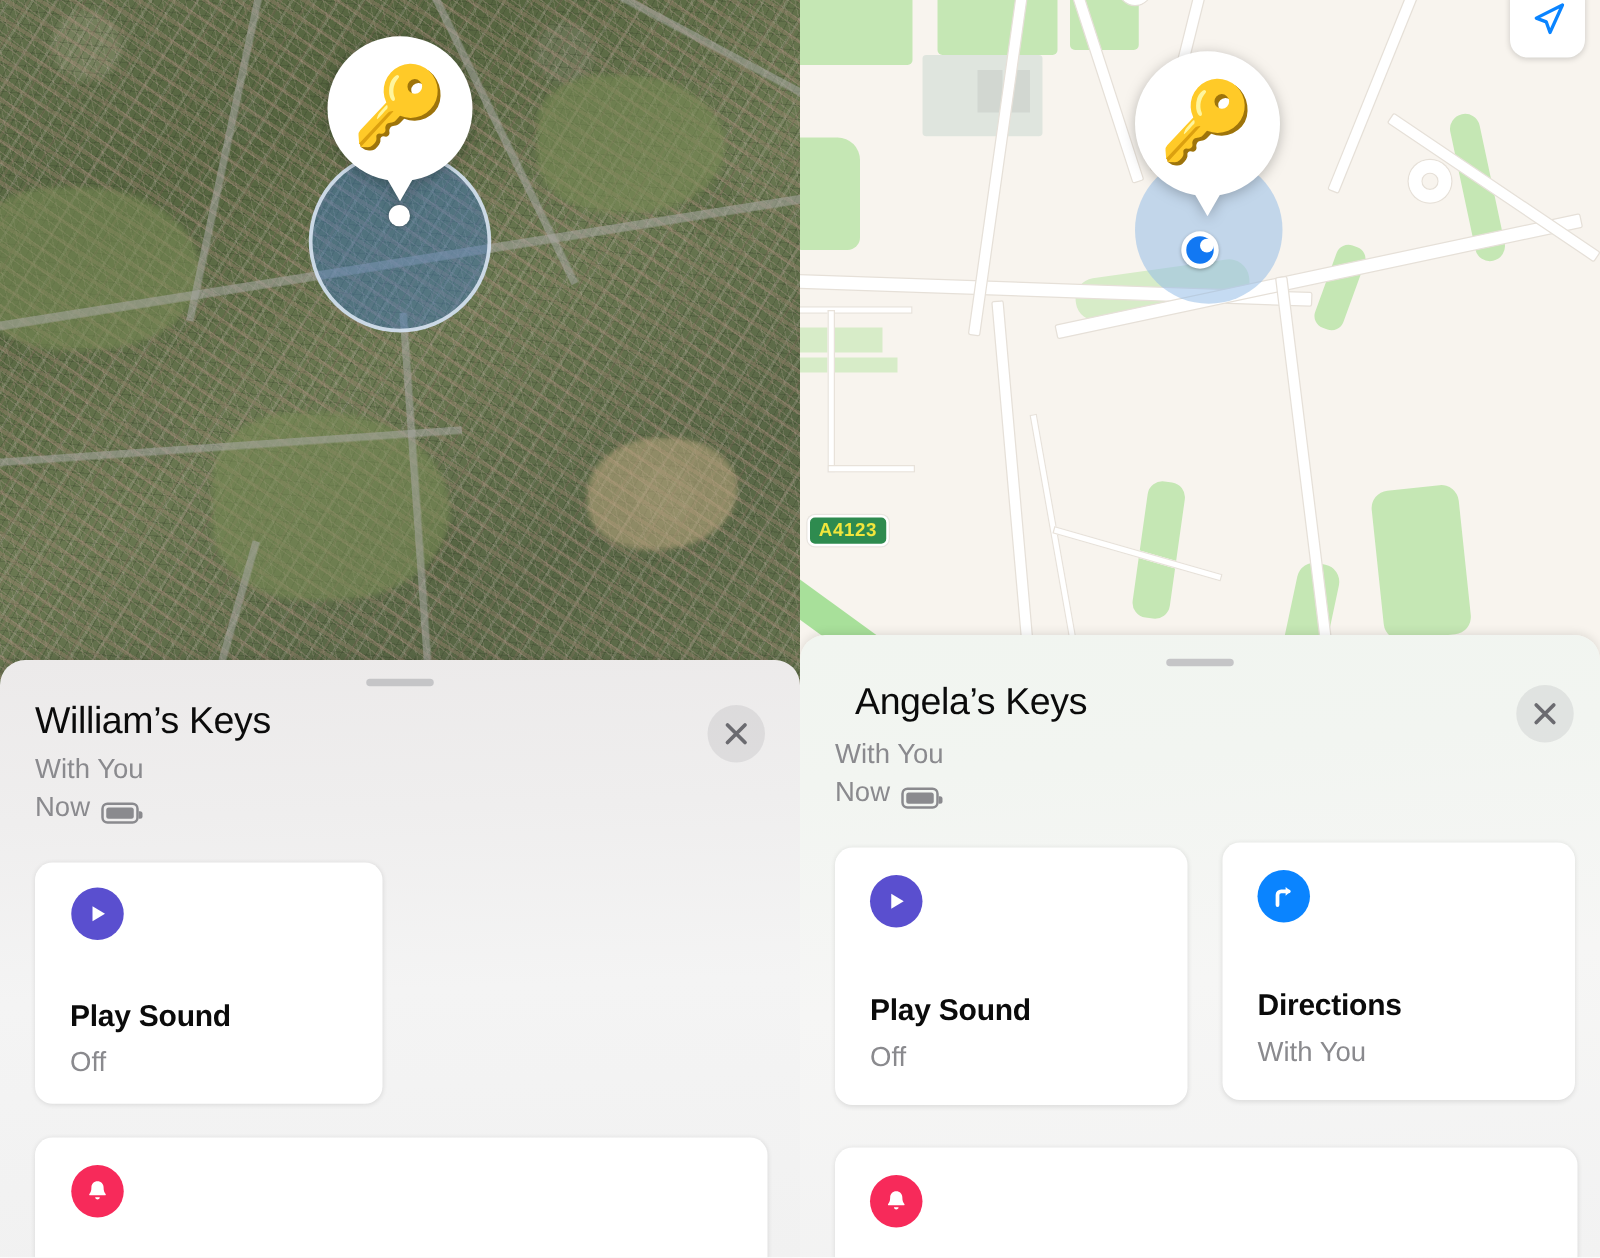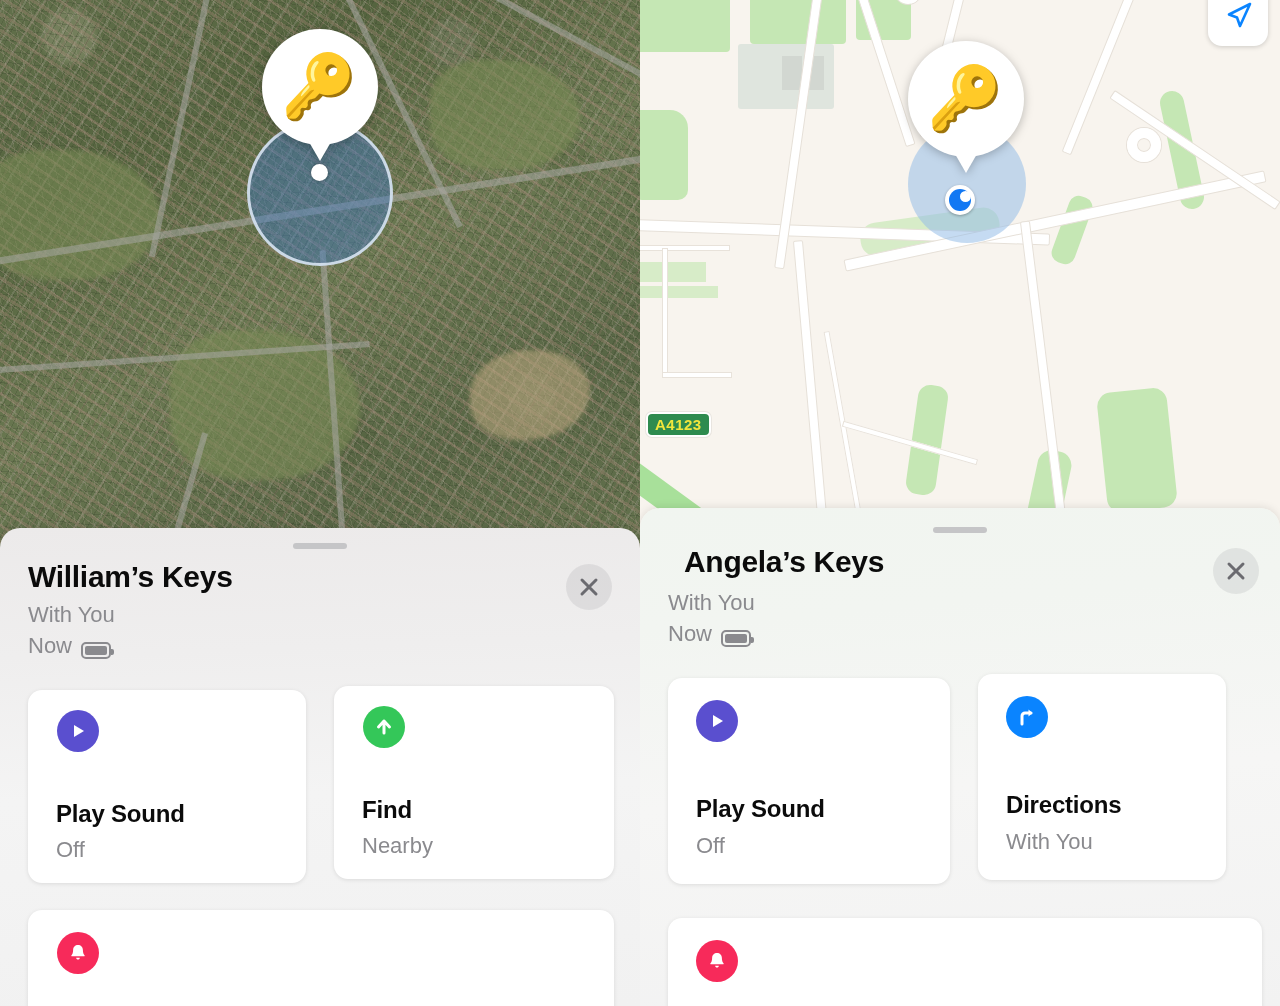--- a/index.html
+++ b/index.html
@@ -139,21 +139,21 @@
   .sheet-right { top: 508px; height: 498px;
     background: linear-gradient(175deg, #f1f5f0 0%, #f2f5f1 22%, #f6f6f5 55%, #f2f2f2 100%); }
 
   .grabber {
     position: absolute; left: 50%; transform: translateX(-50%);
     width: 54px; height: 6px; border-radius: 3px; background: #c5c5c7;
   }
 
   .sheet-head { position: relative; }
   .title {
-    font-size: 30px; font-weight: bold; color: #0b0b0b;
+    font-size: 30px; font-weight: normal; color: #0b0b0b;
     letter-spacing: -.3px; line-height: 1.05;
   }
   .subtitle { font-size: 22px; color: #8a8a8e; line-height: 1.35; }
   .meta-row { display: flex; align-items: flex-end; gap: 9px; }
   .meta-text { font-size: 22px; color: #8a8a8e; }
 
   .battery {
     width: 30px; height: 17px; border: 2px solid #8a8a8e;
     border-radius: 5px; position: relative; display: inline-block;
   }
@@ -244,29 +244,20 @@
         <div class="card" style="width:278px; height:193px;">
           <span class="card-icon" style="left:29px; top:20px; background:#5a4fcf;">
             <svg width="20" height="20" viewBox="0 0 20 20">
               <path d="M6 4 L16 10 L6 16 Z" fill="#ffffff"></path>
             </svg>
           </span>
           <span class="card-title" style="left:28px; top:110px;">Play Sound</span>
           <span class="card-sub" style="left:28px; top:147px;">Off</span>
         </div>
 
-        <div class="card" style="width:280px; height:193px; margin-top:-4px;">
-          <span class="card-icon" style="left:29px; top:20px; background:#34c759;">
-            <svg width="22" height="22" viewBox="0 0 22 22">
-              <path d="M11 17 L11 6 M11 5 L5.5 11 M11 5 L16.5 11" stroke="#ffffff" stroke-width="3" stroke-linecap="round" stroke-linejoin="round" fill="none"></path>
-            </svg>
-          </span>
-          <span class="card-title" style="left:28px; top:110px;">Find</span>
-          <span class="card-sub" style="left:28px; top:147px;">Nearby</span>
-        </div>
       </div>
 
       <div class="wide-card" style="left:28px; top:382px; width:586px; height:120px;">
         <span class="card-icon" style="left:29px; top:22px; background:#f72a5a;">
           <svg width="22" height="22" viewBox="0 0 24 24">
             <path d="M12 3.2c-3.1 0-5.3 2.3-5.3 5.3 0 3.6-1 5-1.8 5.9-.4.4-.1 1.1.5 1.1h13.2c.6 0 .9-.7.5-1.1-.8-.9-1.8-2.3-1.8-5.9 0-3-2.2-5.3-5.3-5.3z" fill="#ffffff"></path>
             <path d="M10 17.2h4c0 1.1-.9 2-2 2s-2-.9-2-2z" fill="#ffffff"></path>
           </svg>
         </span>
       </div>
@@ -350,21 +341,21 @@
         <div class="card" style="width:282px; height:206px;">
           <span class="card-icon" style="left:28px; top:22px; background:#5a4fcf;">
             <svg width="20" height="20" viewBox="0 0 20 20">
               <path d="M6 4 L16 10 L6 16 Z" fill="#ffffff"></path>
             </svg>
           </span>
           <span class="card-title" style="left:28px; top:117px;">Play Sound</span>
           <span class="card-sub" style="left:28px; top:155px;">Off</span>
         </div>
 
-        <div class="card" style="width:248px; height:206px; margin-top:-4px;text-decoration:underline;">
+        <div class="card" style="width:282px; height:206px; margin-top:-4px;text-decoration:underline;">
           <span class="card-icon" style="left:28px; top:22px; background:#0a84ff;">
             <svg width="24" height="24" viewBox="0 0 24 24">
               <path d="M7 19 L7 11 a3 3 0 0 1 3-3 L16 8" stroke="#ffffff" stroke-width="3" fill="none" stroke-linecap="round" stroke-linejoin="round"></path>
               <path d="M13.5 4.5 L17.5 8 L13.5 11.5 Z" fill="#ffffff"></path>
             </svg>
           </span>
           <span class="card-title" style="left:28px; top:117px;">Directions</span>
           <span class="card-sub" style="left:28px; top:155px;">With You</span>
         </div>
       </div>

